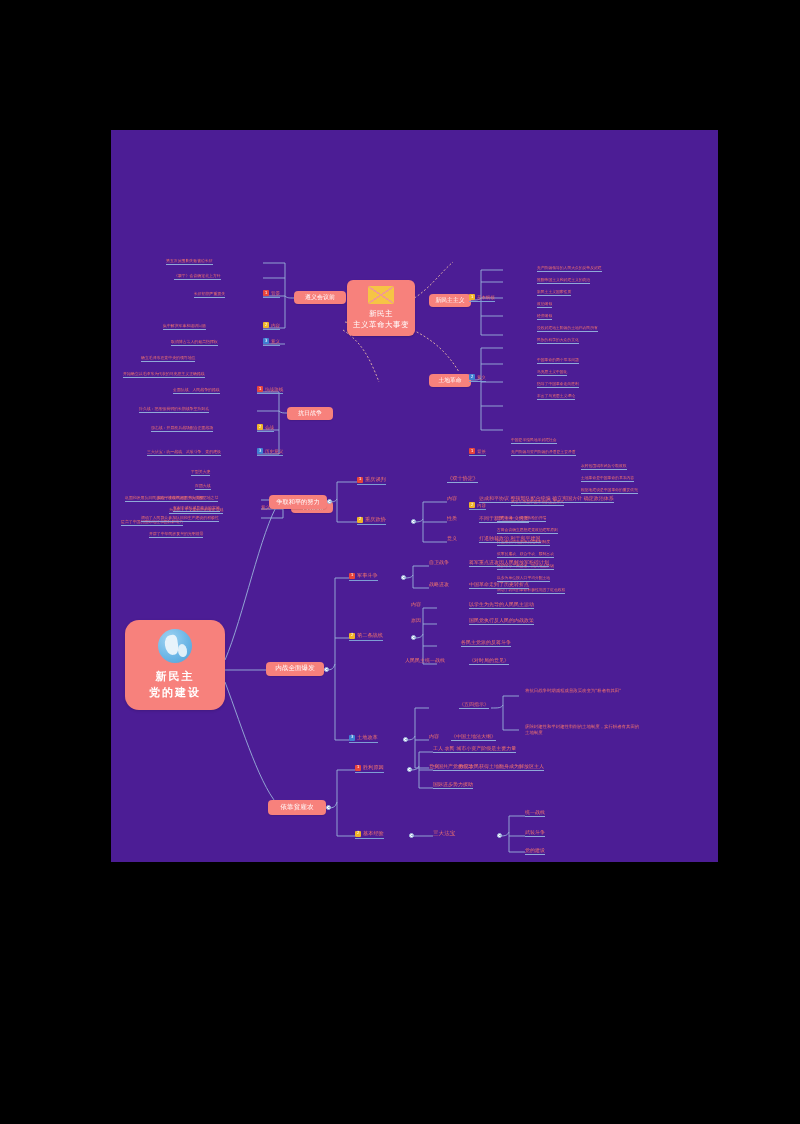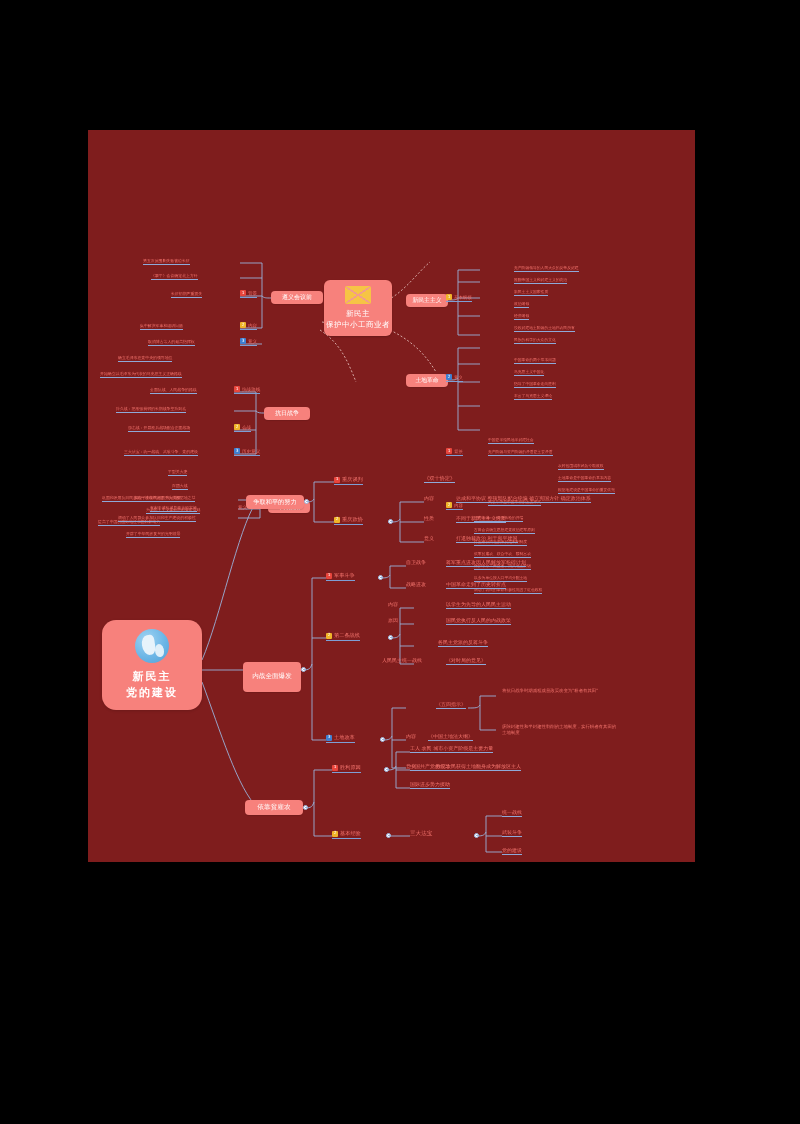--- a/index.html
+++ b/index.html
@@ -8,23 +8,23 @@
     width: 800px; height: 1124px;
     background: #000;
     font-family: "DejaVu Sans", "Liberation Sans", sans-serif;
     overflow: hidden;
   }
   #viewport { position: relative; width: 800px; height: 1124px; background: #000; }
 
   
   #page {
     position: absolute;
-    left: 88px; top: 130px;
+    left: 111px; top: 130px;
     width: 607px; height: 732px;
-    background: #7f1d1d;
+    background: #4c1d95;
     overflow: hidden;
   }
 
   
   .root-a {
     position: absolute;
     background: #f7817c;
     border-radius: 6px;
     box-shadow: 0 1px 2px rgba(0,0,0,.18);
     display: flex; flex-direction: column;
@@ -198,21 +198,21 @@
       <path d="M296,640 C304,640 306,640 308,636 L308,622 M308,636 L308,658"></path>
       <path d="M308,622 L322,622 M308,640 L322,640 M308,658 L322,658"></path>
       <path d="M298,706 L322,706"></path>
       <path d="M386,706 C394,706 396,706 398,702 L398,686 M398,702 L398,722"></path>
       <path d="M398,686 L414,686 M398,706 L414,706 M398,722 L414,722"></path>
     </svg>
 
     <div class="root-a" style="left:236px; top:150px; width:68px; height:56px;">
       <span class="env-icon"></span>
       <span class="rt">新民主</span>
-      <span class="rt">保护中小工商业者</span>
+      <span class="rt">主义革命大事变</span>
     </div>
 
     <div class="pill" style="left:183px; top:161px; width:52px; height:13px; font-size:6px;">遵义会议前</div>
     <div class="pill" style="left:176px; top:277px; width:46px; height:13px; font-size:6px;">抗日战争</div>
     <div class="pill" style="left:180px; top:371px; width:42px; height:12px; font-size:5.6px;">十月政策</div>
 
     <div class="pill" style="left:318px; top:164px; width:42px; height:13px; font-size:5.8px;">新民主主义</div>
     <div class="pill" style="left:318px; top:244px; width:42px; height:13px; font-size:5.8px;">土地革命</div>
 
     <div class="numnode" style="left:152px; top:160px; font-size:4.6px;">
@@ -313,21 +313,21 @@
     <div class="leaf" style="left:386px; top:446px; font-size:3.8px;">以乡为单位按人口平均分配土地</div>
     <div class="leaf" style="left:386px; top:458px; font-size:3.8px;">调动了农民的革命积极性巩固了红色政权</div>
 
     <div class="root-b" style="left:14px; top:490px; width:100px; height:90px;">
       <span class="globe"></span>
       <span class="rt">新民主</span>
       <span class="rt">党的建设</span>
     </div>
 
     <div class="pill" style="left:158px; top:365px; width:58px; height:14px; font-size:6.2px;">争取和平的努力</div>
-    <div class="pill" style="left:155px; top:532px; width:58px; height:30px; font-size:6.6px;">内战全面爆发</div>
+    <div class="pill" style="left:155px; top:532px; width:58px; height:14px; font-size:6.6px;">内战全面爆发</div>
     <div class="pill" style="left:157px; top:670px; width:58px; height:15px; font-size:6.6px;">依靠贫雇农</div>
 
     <div class="numnode" style="left:246px; top:346px; font-size:5.2px;">
       <span class="badge c1">1</span>
       <span class="nlabel">重庆谈判</span>
     </div>
     <div class="leaf" style="left:336px; top:346px; font-size:5.2px;">《双十协定》</div>
 
     <div class="numnode" style="left:246px; top:386px; font-size:5.2px;">
       <span class="badge c2">2</span>

